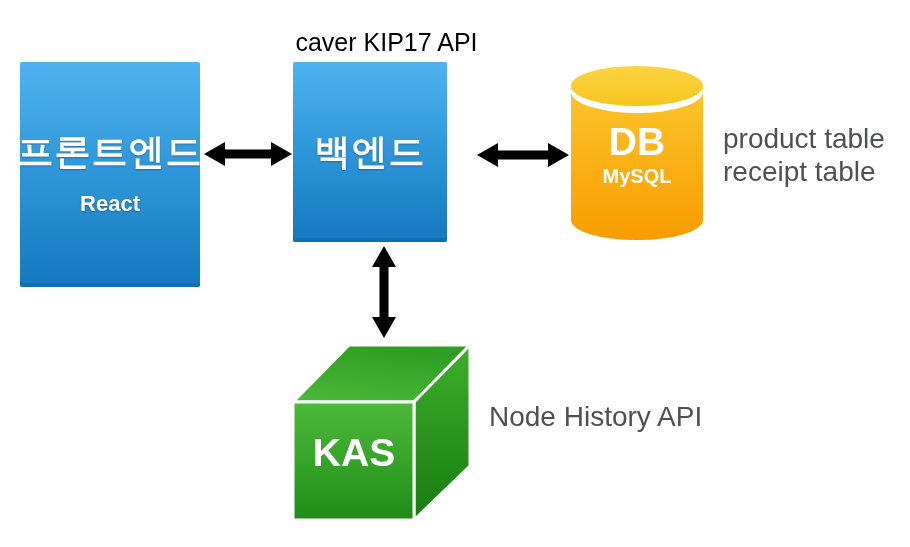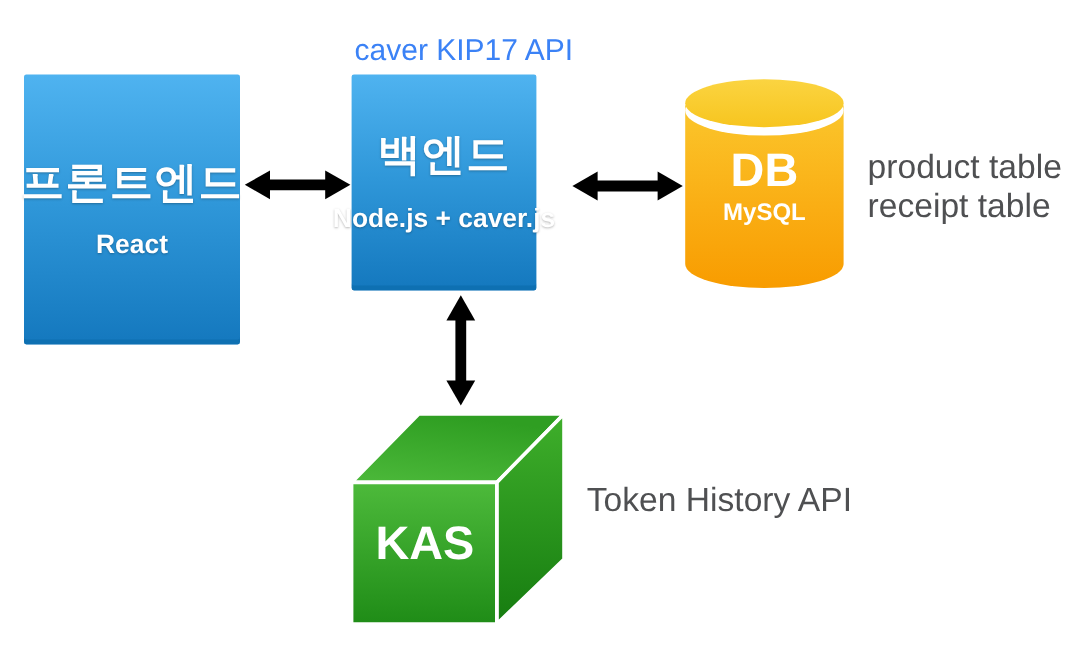--- a/index.html
+++ b/index.html
@@ -50,21 +50,21 @@
   .box-backend  { left: 293px; top: 62px; width: 154px; height: 180px; }
 
   
   .api-title {
     position: absolute;
     left: 264px;
     top: 28px;
     width: 245px;
     text-align: center;
     font-size: 25px;
-    color: #3b82f6;
+    color: #000000;
     white-space: nowrap;
   }
   .annotation {
     position: absolute;
     font-size: 28px;
     line-height: 33px;
     color: #4f5052;
     white-space: nowrap;
   }
   .annotation-db  { left: 723px; top: 122px; }
@@ -93,21 +93,20 @@
 
   <div class="api-title">caver KIP17 API</div>
 
   <div class="box box-frontend">
     <div class="node-title">프론트엔드</div>
     <div class="node-subtitle">React</div>
   </div>
 
   <div class="box box-backend">
     <div class="node-title">백엔드</div>
-    <div class="node-subtitle">Node.js + caver.js</div>
   </div>
 
   <svg class="abs" style="left:565px; top:62px;" width="145" height="182" viewBox="0 0 145 182">
     <defs>
       <linearGradient id="cylBody" x1="0" y1="0" x2="0" y2="1">
         <stop offset="0%" stop-color="#FBC62C"></stop>
         <stop offset="55%" stop-color="#FAAE14"></stop>
         <stop offset="100%" stop-color="#F89C00"></stop>
       </linearGradient>
       <linearGradient id="cylTop" x1="0" y1="0" x2="0" y2="1">
@@ -148,21 +147,21 @@
 
     <polygon points="5,62 61,5 182,5 126,62" fill="url(#cubeTop)" stroke="#ffffff" stroke-width="3" stroke-linejoin="round"></polygon>
 
     <polygon points="126,62 182,5 182,126 126,180" fill="url(#cubeRight)" stroke="#ffffff" stroke-width="3" stroke-linejoin="round"></polygon>
 
     <polygon points="5,62 126,62 126,180 5,180" fill="url(#cubeFront)" stroke="#ffffff" stroke-width="3" stroke-linejoin="round"></polygon>
     <text x="66" y="126" text-anchor="middle" class="svg-text-big">KAS</text>
   </svg>
 
   <div class="annotation annotation-kas">
-    <div>Token History API</div>
+    <div>Node History API</div>
   </div>
 
   <svg class="abs arrow-layer" style="left:0; top:0;" width="910" height="547" viewBox="0 0 910 547">
 
     <g>
       <line x1="219" y1="154" x2="277" y2="154" stroke="#000000" stroke-width="9"></line>
       <polygon points="204,154 225,142 225,166" fill="#000000"></polygon>
       <polygon points="292,154 271,142 271,166" fill="#000000"></polygon>
     </g>
 

